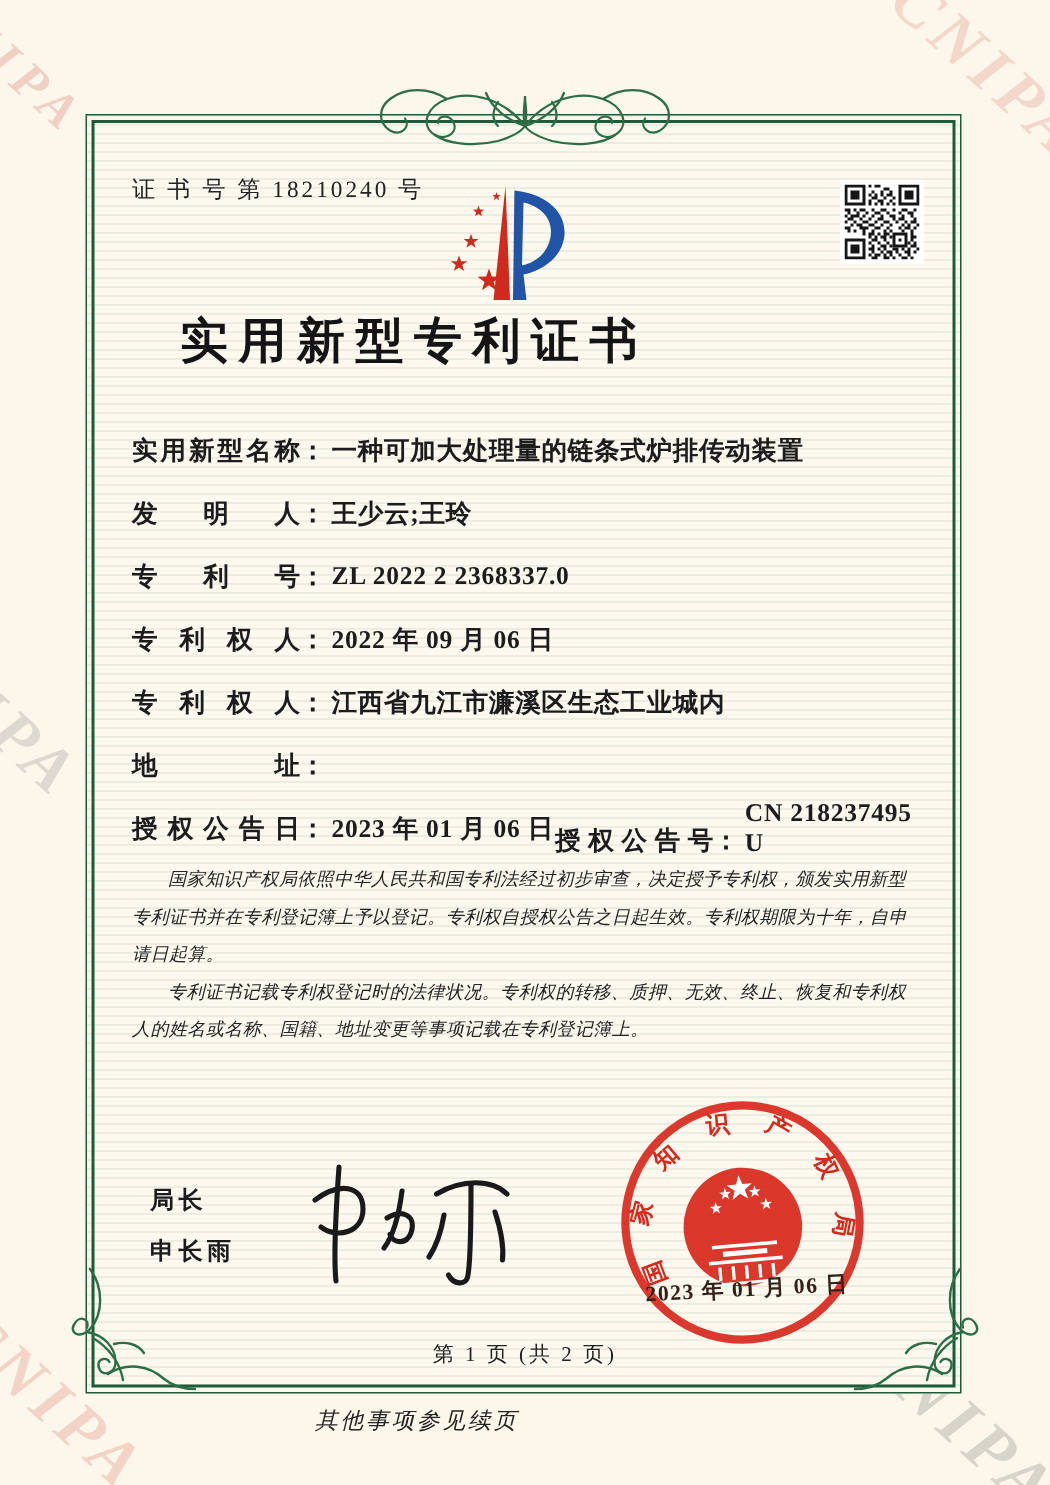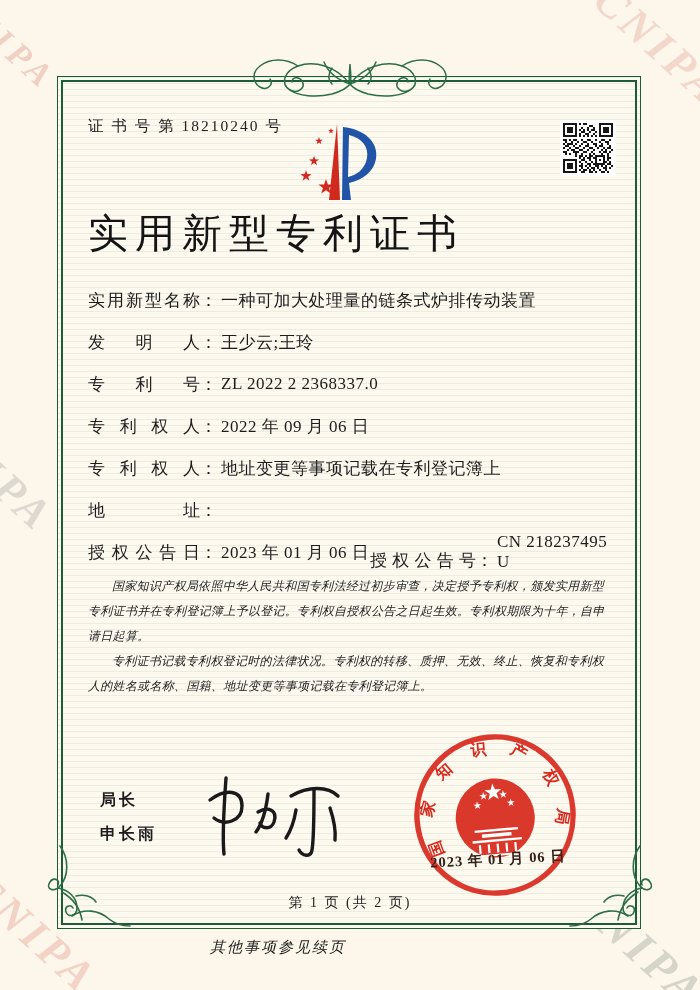--- a/index.html
+++ b/index.html
@@ -38,24 +38,24 @@
   .orn-bl{left:42px;top:840px;}
   .orn-br{left:563px;top:840px;transform:scaleX(-1);}
   
   .cert-no{
     position:absolute;left:88px;top:116px;font-size:15.5px;letter-spacing:2px;color:#222;
   }
   .logo{position:absolute;left:299px;top:121px;}
   .qr{position:absolute;left:560px;top:120px;background:#fff;padding:3px;}
   .title{
     position:absolute;left:0;top:206px;width:552px;text-align:center;
-    font-size:40px;font-weight:normal;letter-spacing:7px;color:#141414;
-  }
-  
-  .fields{position:absolute;left:88px;top:279px;width:530px;}
+    font-size:32px;font-weight:bold;letter-spacing:7px;color:#141414;
+  }
+  
+  .fields{position:absolute;left:88px;top:279px;width:530px;font-weight:bold;}
   .frow{height:42px;display:flex;align-items:center;font-size:17px;position:relative;}
   .flabel{
     display:inline-block;width:112px;text-align:justify;text-align-last:justify;
     letter-spacing:0;color:#1c1c1c;
   }
   .fcolon{display:inline-block;margin-right:4px;}
   .fvalue{letter-spacing:0.5px;}
   .fpair2{position:absolute;left:282px;display:flex;align-items:flex-end;}
   
   .body-text{
@@ -215,21 +215,21 @@
       <span class="fvalue">ZL 2022 2 2368337.0</span>
     </div>
     <div class="frow">
       <span class="flabel">专利权人</span>
         <span class="fcolon">：</span>
       <span class="fvalue">2022 年 09 月 06 日</span>
     </div>
     <div class="frow">
       <span class="flabel">专利权人</span>
         <span class="fcolon">：</span>
-      <span class="fvalue">地址变更等事项记载在专利登记簿上</span>
+      <span class="fvalue">江西省九江市濂溪区生态工业城内</span>
     </div>
     <div class="frow">
       <span class="flabel">地址</span>
         <span class="fcolon">：</span>
     </div>
     <div class="frow">
       <span class="flabel">授权公告日</span>
         <span class="fcolon">：</span>
       <span class="fvalue">2023 年 01 月 06 日</span>
       <span class="fpair2">

